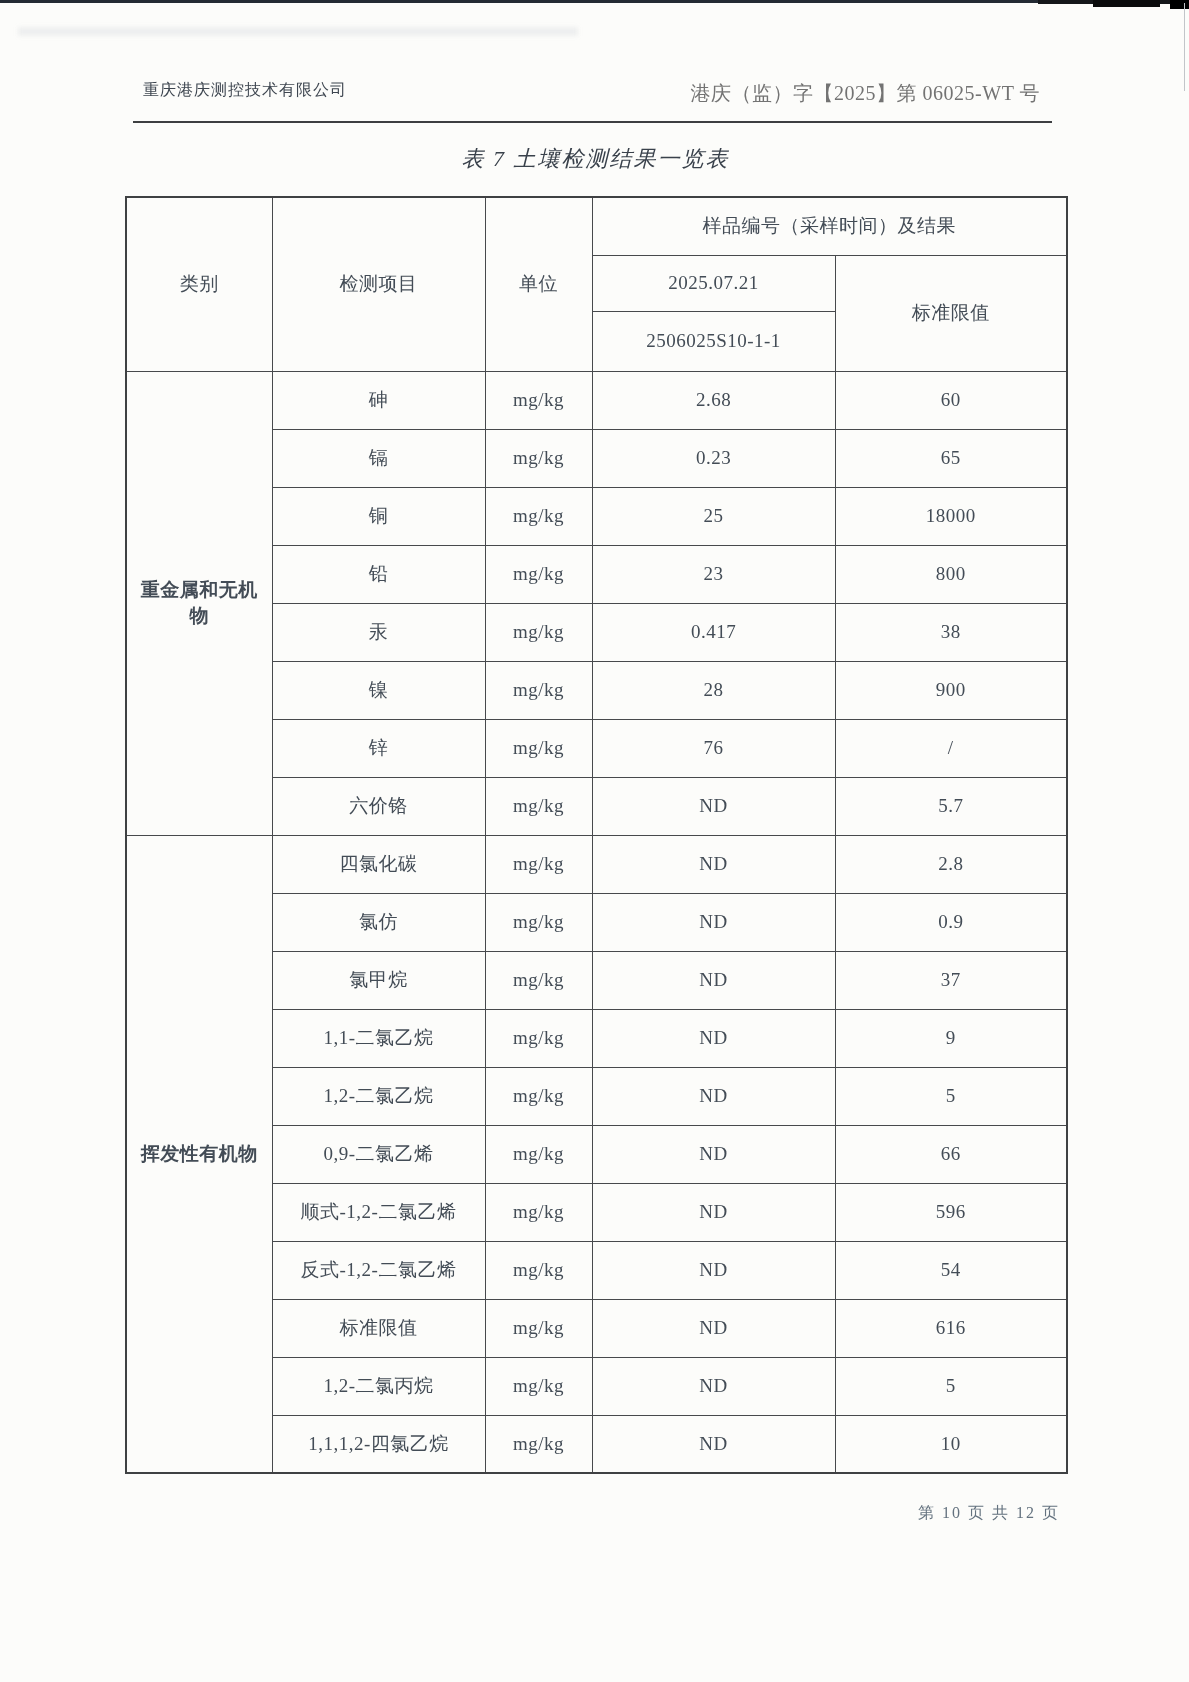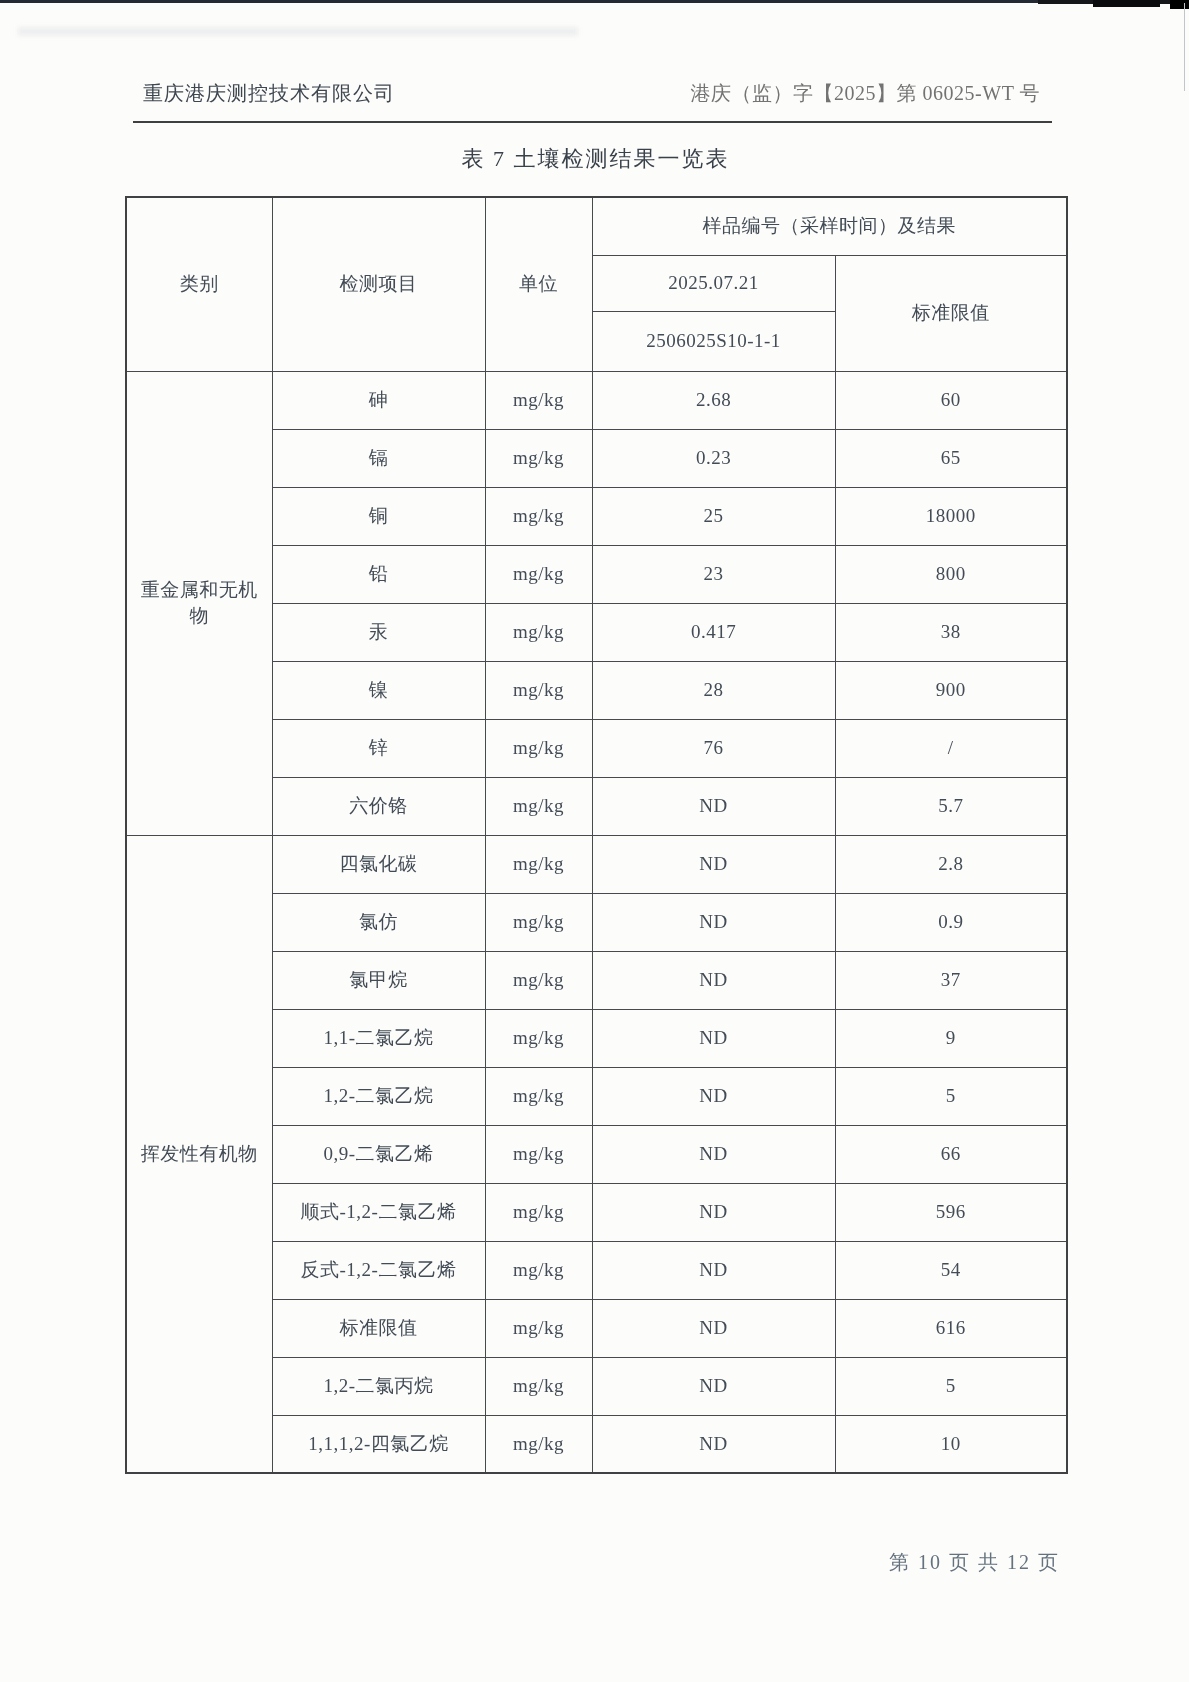--- a/index.html
+++ b/index.html
@@ -13,42 +13,42 @@
   }
   
   .scan-line     { position:absolute; left:0; top:0; width:1189px; height:3px; background:#232a33; }
   .scan-seg-a    { position:absolute; left:1038px; top:0; width:152px; height:4px; background:#141619; }
   .scan-seg-b    { position:absolute; left:1093px; top:0; width:67px; height:7px; background:#0a0b0c; }
   .scan-seg-c    { position:absolute; left:1170px; top:0; width:19px; height:9px; background:#000; }
   .scan-vline    { position:absolute; left:1184px; top:3px; width:1px; height:88px; background:#c2c5c9; }
   .scan-smudge   { position:absolute; left:18px; top:27px; width:560px; height:9px;
                    background:rgba(175,182,192,0.18); filter:blur(2px); }
 
-  .header-left  { position:absolute; left:143px; top:80px; font-size:20px; letter-spacing:1px; color:#3e4650; }
+  .header-left  { position:absolute; left:143px; top:80px; font-size:16px; letter-spacing:1px; color:#3e4650; }
   .header-right { position:absolute; right:149px; top:80px; font-size:20px; letter-spacing:0.5px; color:#737373; }
   .header-rule  { position:absolute; left:133px; top:121px; width:919px; height:2px; background:#3d3f41; }
 
   .doc-title { position:absolute; left:125px; top:144px; width:941px; text-align:center;
-               font-size:22px; letter-spacing:2px; color:#39414b; }
+               font-size:22px; letter-spacing:2px; color:#39414b;font-style:italic; }
 
   .results-table { position:absolute; left:125px; top:196px; width:941px;
                    border-collapse:collapse; table-layout:fixed; }
   .results-table td {
     border:1.6px solid #47494c;
     text-align:center; vertical-align:middle;
     font-size:19px; color:#434c56; letter-spacing:0.5px;
     padding:2px 8px; line-height:1.35;
     overflow:hidden;
   }
   .results-table { border:2.2px solid #3f4143; }
   tr.hr1 { height:58px; } tr.hr2 { height:56px; } tr.hr3 { height:60px; }
   tbody tr { height:58px; }
-  td.cat { padding:2px 7px; }
-
-  .footer { position:absolute; right:129px; top:1549px; font-size:20px;
+  td.cat { padding:2px 7px;font-weight:bold; }
+
+  .footer { position:absolute; right:129px; top:1503px; font-size:16px;
             letter-spacing:2px; color:#64727f; }
 </style>
 </head>
 <body>
 
 <div class="scan-line"></div>
 <div class="scan-seg-a"></div>
 <div class="scan-seg-b"></div>
 <div class="scan-seg-c"></div>
 <div class="scan-vline"></div>

